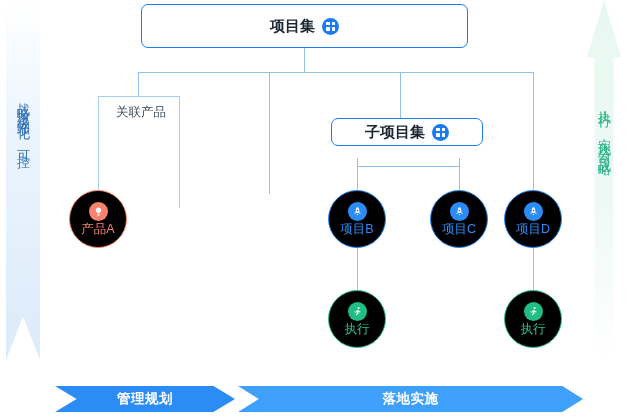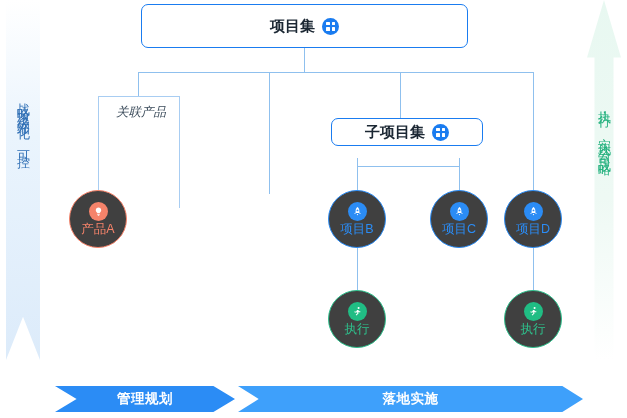--- a/index.html
+++ b/index.html
@@ -103,40 +103,39 @@
     box-sizing: border-box;
     background: transparent;
   }
   #bracket-label {
     position: absolute;
     left: 98px; top: 104px;
     width: 86px;
     text-align: center;
     font-size: 12.5px;
     color: #3d4d5c;
-    font-style: italic;
   }
 
   
   .ln { position: absolute; background: #8fc0ee; }
   .ln.v { width: 1.4px; }
   .ln.h { height: 1.4px; }
 
   
   .circ {
     position: absolute;
     width: 58px; height: 58px;
     border-radius: 50%;
     box-sizing: border-box;
     display: flex;
     flex-direction: column;
     align-items: center;
     justify-content: center;
     gap: 2px;
-    background: #404040;
+    background: #000000;
   }
   .circ .cap { font-size: 12.5px; line-height: 1; }
   .circ.blue { border: 1.5px solid #2b8cf5; }
   .circ.blue .cap { color: #2b8cf5; }
   .circ.orange { border: 1.5px solid #f6836a; }
   .circ.orange .cap { color: #f6836a; }
   .circ.green { border: 1.5px solid #2ec08c; }
   .circ.green .cap { color: #2ec08c; }
 
   .badge {

